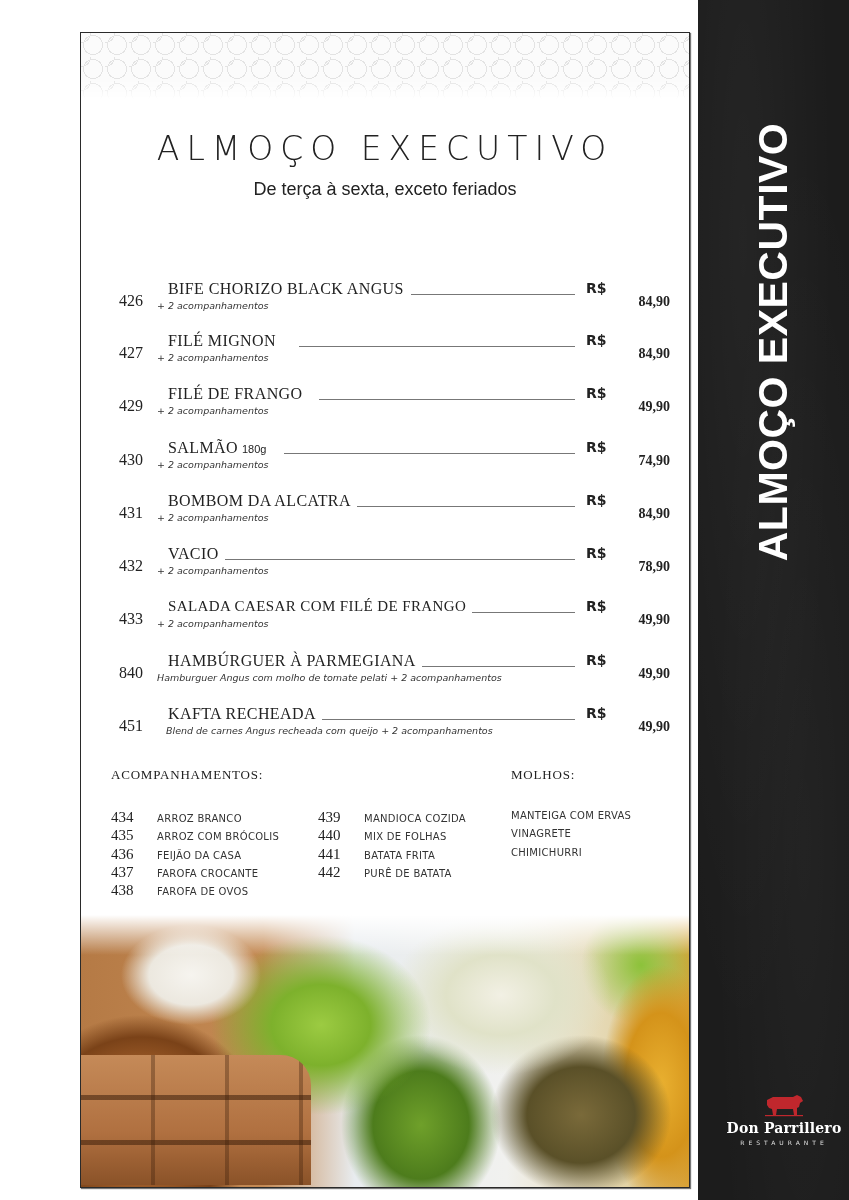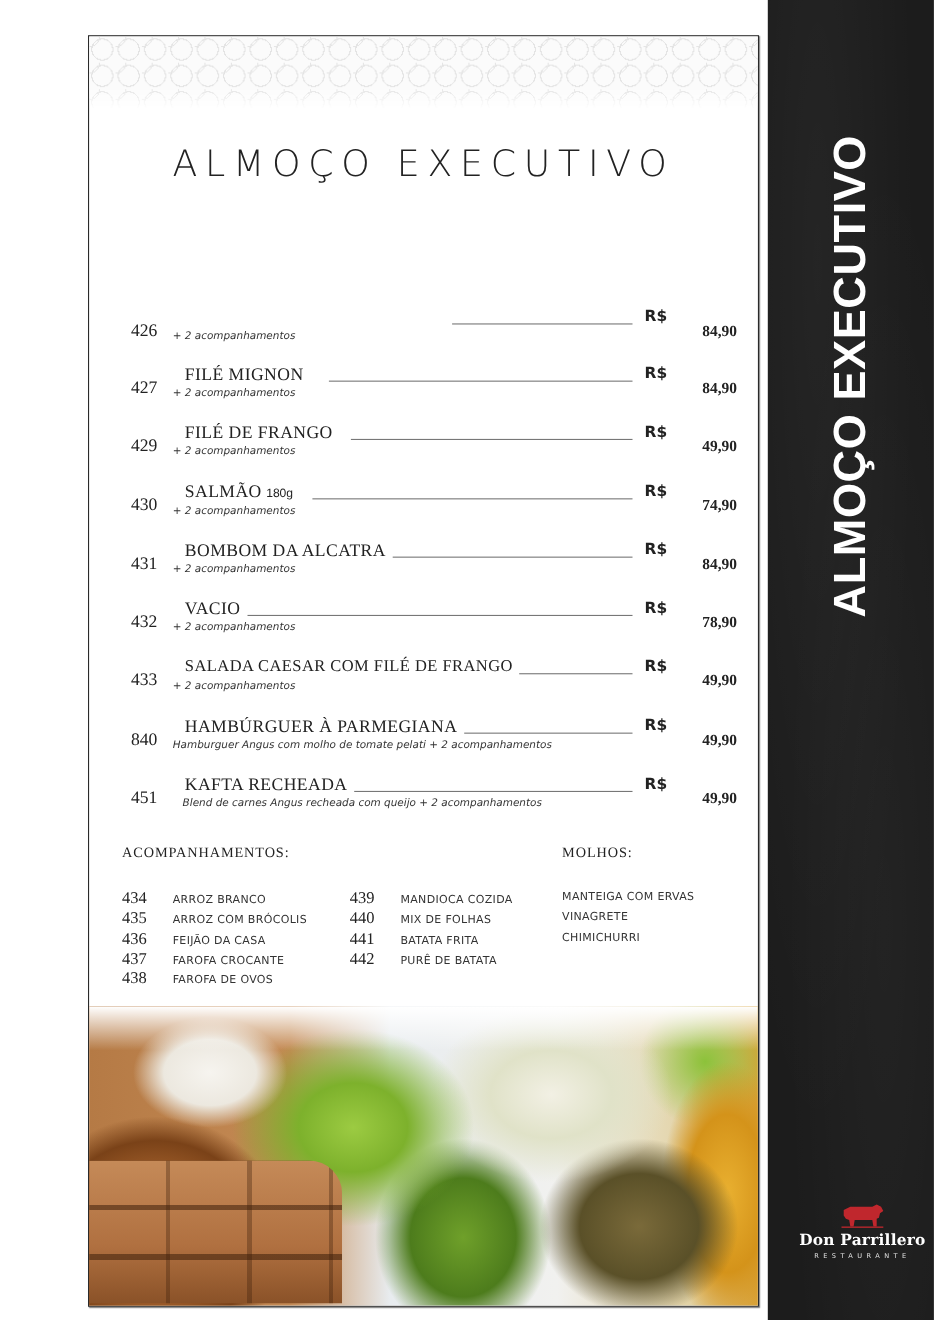--- a/index.html
+++ b/index.html
@@ -121,26 +121,28 @@
       font-family: "DejaVu Sans", sans-serif; font-size: 6px; letter-spacing: 4px; color: #e0e0e0; margin-top: 3px;
     }
   </style>
 </head>
 <body>
 
 <div class="frame">
   <div class="pattern"></div>
 
   <h1 class="title">ALMOÇO EXECUTIVO</h1>
+  <div class="subtitle">De terça à sexta, exceto feriados</div>
 
   <div class="items">
 
     <div class="item" style="top:0px">
       <span class="num">426</span>
       <span class="leader" style="left:330px"></span>
+      <span class="name"><span>BIFE CHORIZO BLACK ANGUS</span></span>
       <span class="cur">R$</span>
       <span class="price">84,90</span>
       <span class="desc">+ 2 acompanhamentos</span>
     </div>
 
     <div class="item" style="top:52px">
       <span class="num">427</span>
       <span class="leader" style="left:218px"></span>
       <span class="name"><span>FILÉ MIGNON</span></span>
       <span class="cur">R$</span>

